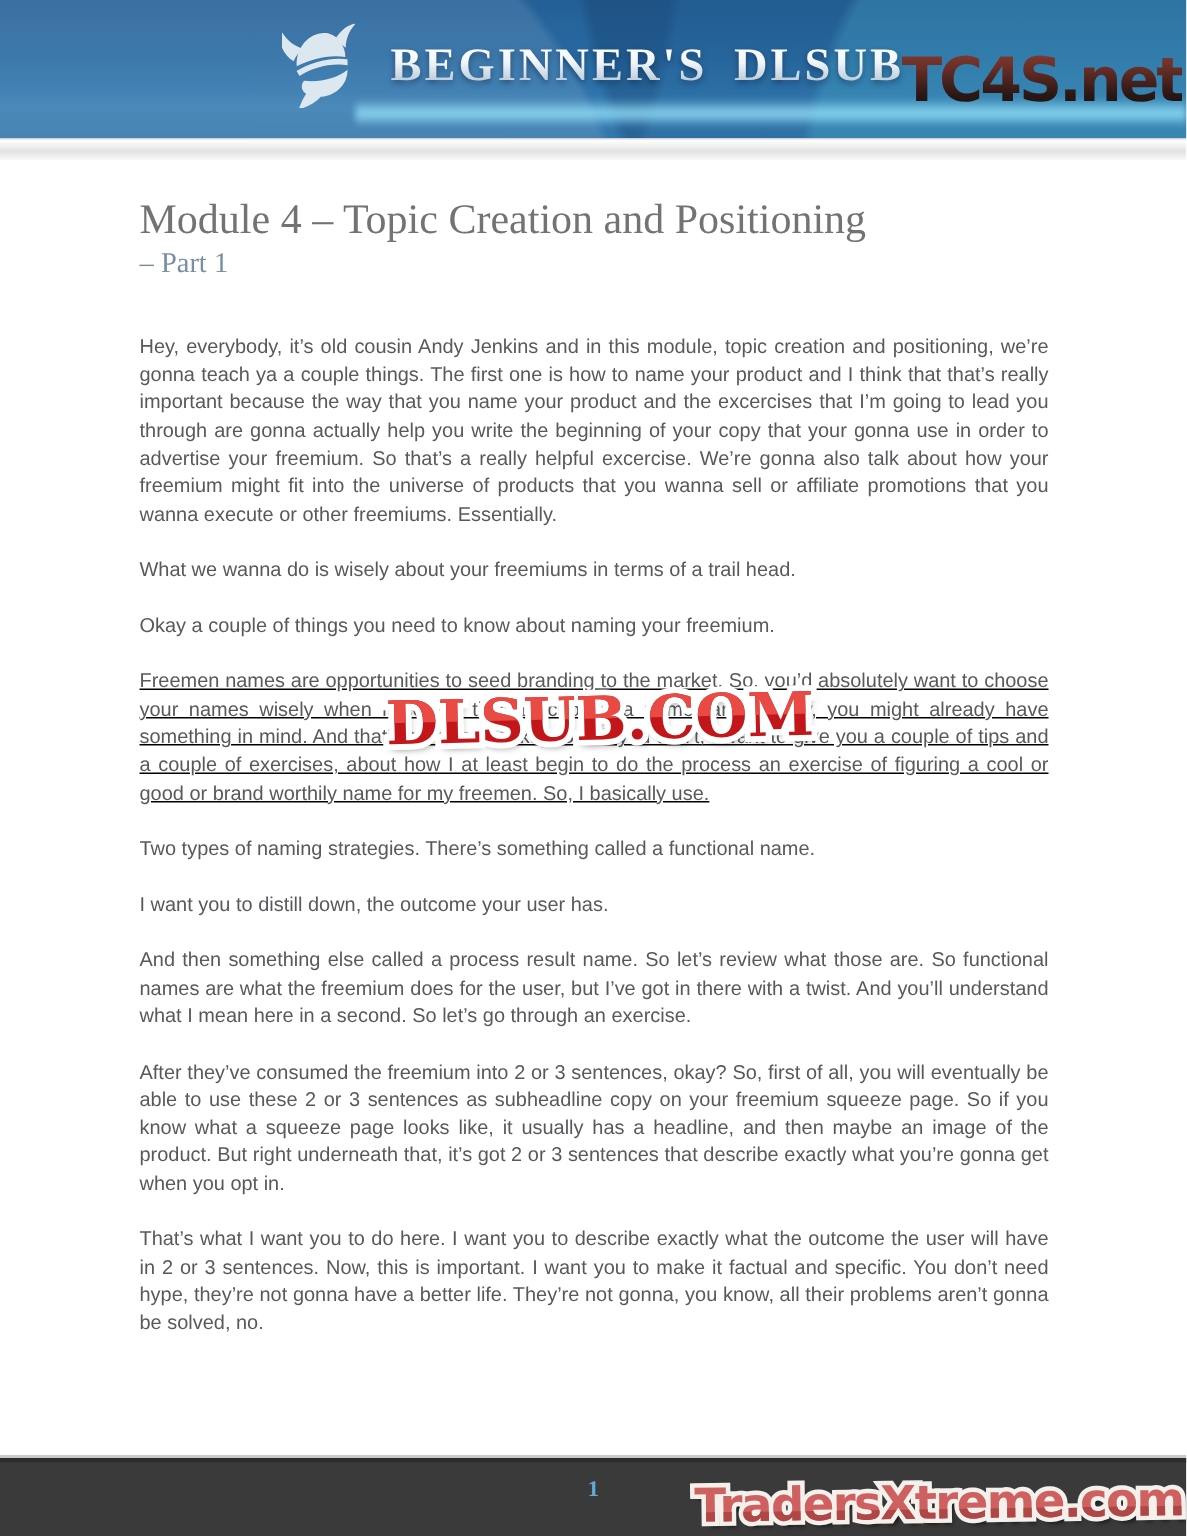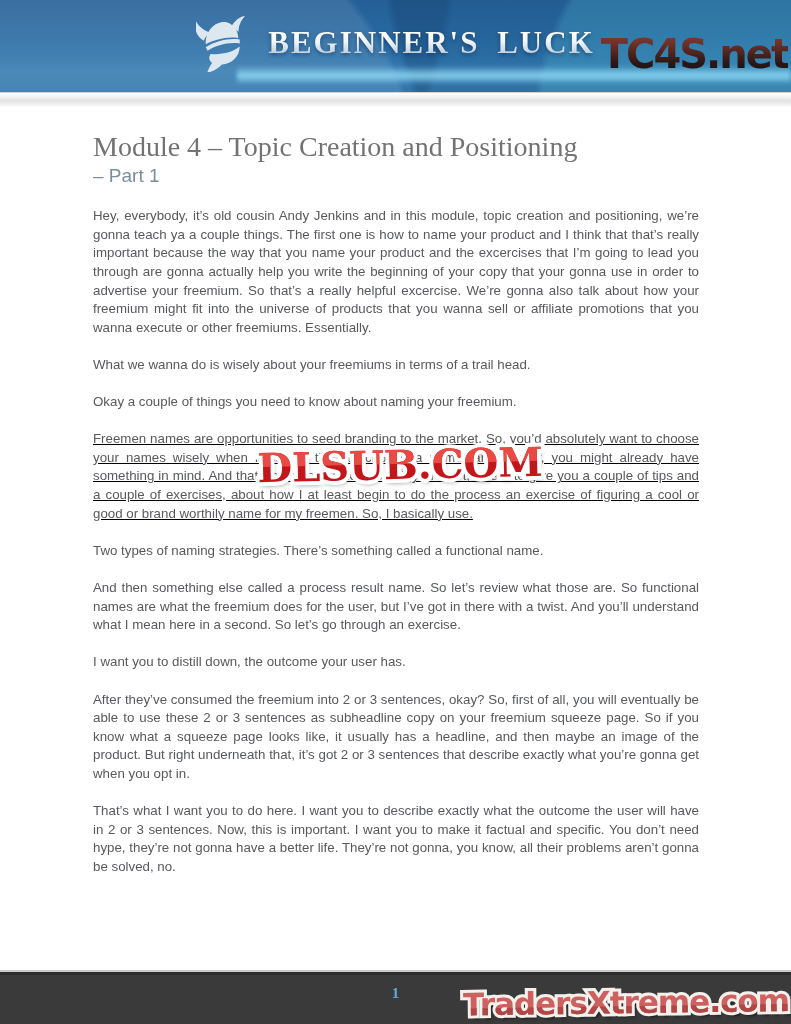--- a/index.html
+++ b/index.html
@@ -62,24 +62,24 @@
     border-top:1px solid #cfd4d8;
   }
 
   
   .content { position:relative; padding:24px 92px 0 93px; }
   h1.doc-title {
     font-family:"Liberation Serif", serif; font-weight:normal;
     font-size:28px; line-height:1.12; color:#737373;
   }
   .doc-subtitle {
-    font-family:Liberation Sans, sans-serif; font-weight:normal;
+    font-family:Liberation Serif, serif; font-weight:normal;
     font-size:19px; line-height:1.2; color:#7a8e9e; margin-top:3px;
   }
-  .body-text { margin-top:19px; }
+  .body-text { margin-top:34px; }
   .body-text p {
     font-size:13.3px; line-height:18.6px; color:#58595c;
     text-align:justify; margin-bottom:18.6px;
   }
   .para-wrap { position:relative;text-decoration:underline; }
 
   
   .wm-dlsub {
     position:absolute; left:157px; top:9px; width:300px; height:52px;
     transform:rotate(-1.3deg); line-height:52px; text-align:center;
@@ -132,21 +132,21 @@
           <g fill="#dde7ef" transform="rotate(-16 29 32)">
             <path d="M9 26 C3 20 2 10 6 2 C8 11 12 16 18 20 C14 21 11 23 9 26 Z"></path>
             <path d="M40 20 C46 14 53 12 57 13 C51 17 48 21 46 27 C44 24 42 21 40 20 Z"></path>
             <path d="M10 30 C13 16 27 9 37 14 C44 18 46 27 44 33 C33 28 20 28 10 30 Z"></path>
             <path d="M9 33 C20 30 34 30 45 35 L44 39 C33 34 20 34 10 37 Z"></path>
             <path d="M12 41 C22 45 34 46 43 42 C40 53 28 58 17 54 C9 51 7 45 12 41 Z"></path>
             <path d="M3 59 C8 52 12 49 16 47 L20 55 C15 58 9 59 3 59 Z"></path>
           </g>
         </svg>
       </span>
-      <span class="logo-text">BEGINNER'S LUCK</span>
+      <span class="logo-text">BEGINNER'S DLSUB</span>
     </div>
     <div class="tc4s">
       <span class="tc4s-fill">TC4S.net</span>
     </div>
   </div>
   <div class="page-edge"></div>
 
   <div class="content">
     <h1 class="doc-title">Module 4 – Topic Creation and Positioning</h1>
     <div class="doc-subtitle">– Part 1</div>
@@ -159,22 +159,22 @@
       <div class="para-wrap">
         <p>Freemen names are opportunities to seed branding to the market. So, you’d absolutely want to choose your names wisely when it comes time to choose a name, and frankly, you might already have something in mind. And that’s completely okay. But, if you don’t, I want to give you a couple of tips and a couple of exercises, about how I at least begin to do the process an exercise of figuring a cool or good or brand worthily name for my freemen. So, I basically use.</p>
         <div class="wm-dlsub">
           <span class="lyr outline">DLSUB.COM</span>
           <span class="lyr fill">DLSUB.COM</span>
           <span class="lyr gloss">DLSUB.COM</span>
         </div>
       </div>
 
       <p>Two types of naming strategies. There’s something called a functional name.</p>
+      <p>I want you to distill down, the outcome your user has.</p>
       <p>And then something else called a process result name. So let’s review what those are. So functional names are what the freemium does for the user, but I’ve got in there with a twist. And you’ll understand what I mean here in a second. So let’s go through an exercise.</p>
-      <p>I want you to distill down, the outcome your user has.</p>
       <p>After they’ve consumed the freemium into 2 or 3 sentences, okay? So, first of all, you will eventually be able to use these 2 or 3 sentences as subheadline copy on your freemium squeeze page. So if you know what a squeeze page looks like, it usually has a headline, and then maybe an image of the product. But right underneath that, it’s got 2 or 3 sentences that describe exactly what you’re gonna get when you opt in.</p>
       <p>That’s what I want you to do here. I want you to describe exactly what the outcome the user will have in 2 or 3 sentences. Now, this is important. I want you to make it factual and specific. You don’t need hype, they’re not gonna have a better life. They’re not gonna, you know, all their problems aren’t gonna be solved, no.</p>
     </div>
   </div>
 
   <div class="footer">
     <div class="page-num">1</div>
     <div class="wm-traders">
       <span class="lyr outline">TradersXtreme.com</span>
       <span class="lyr fill">TradersXtreme.com</span>

